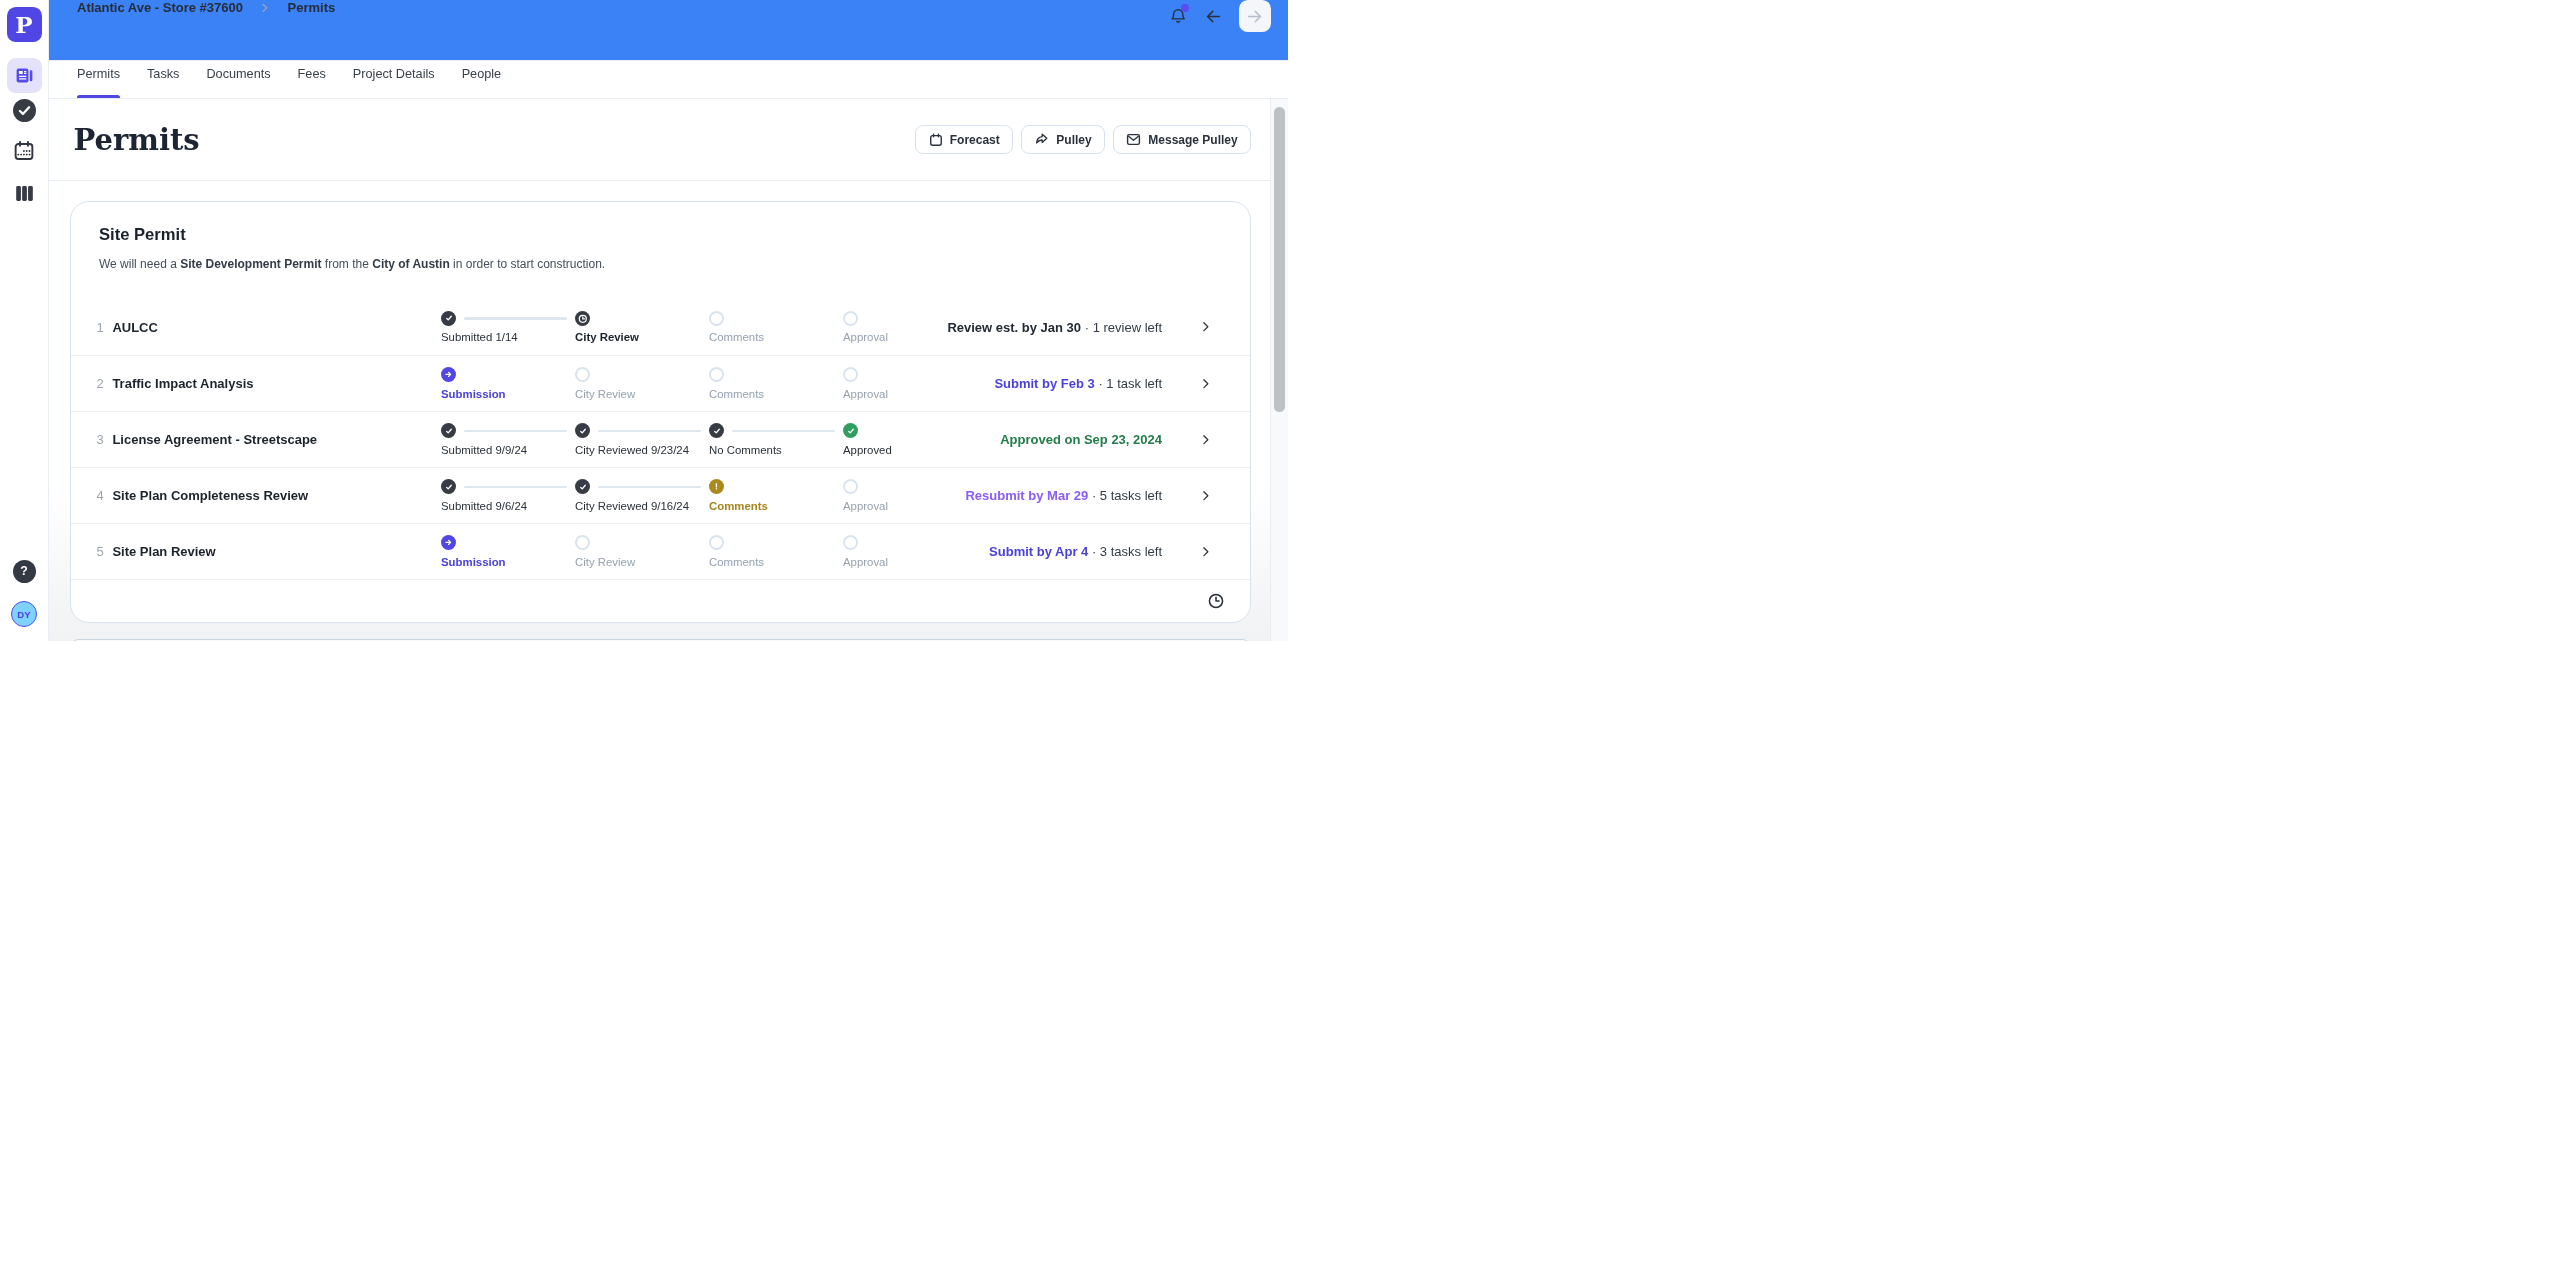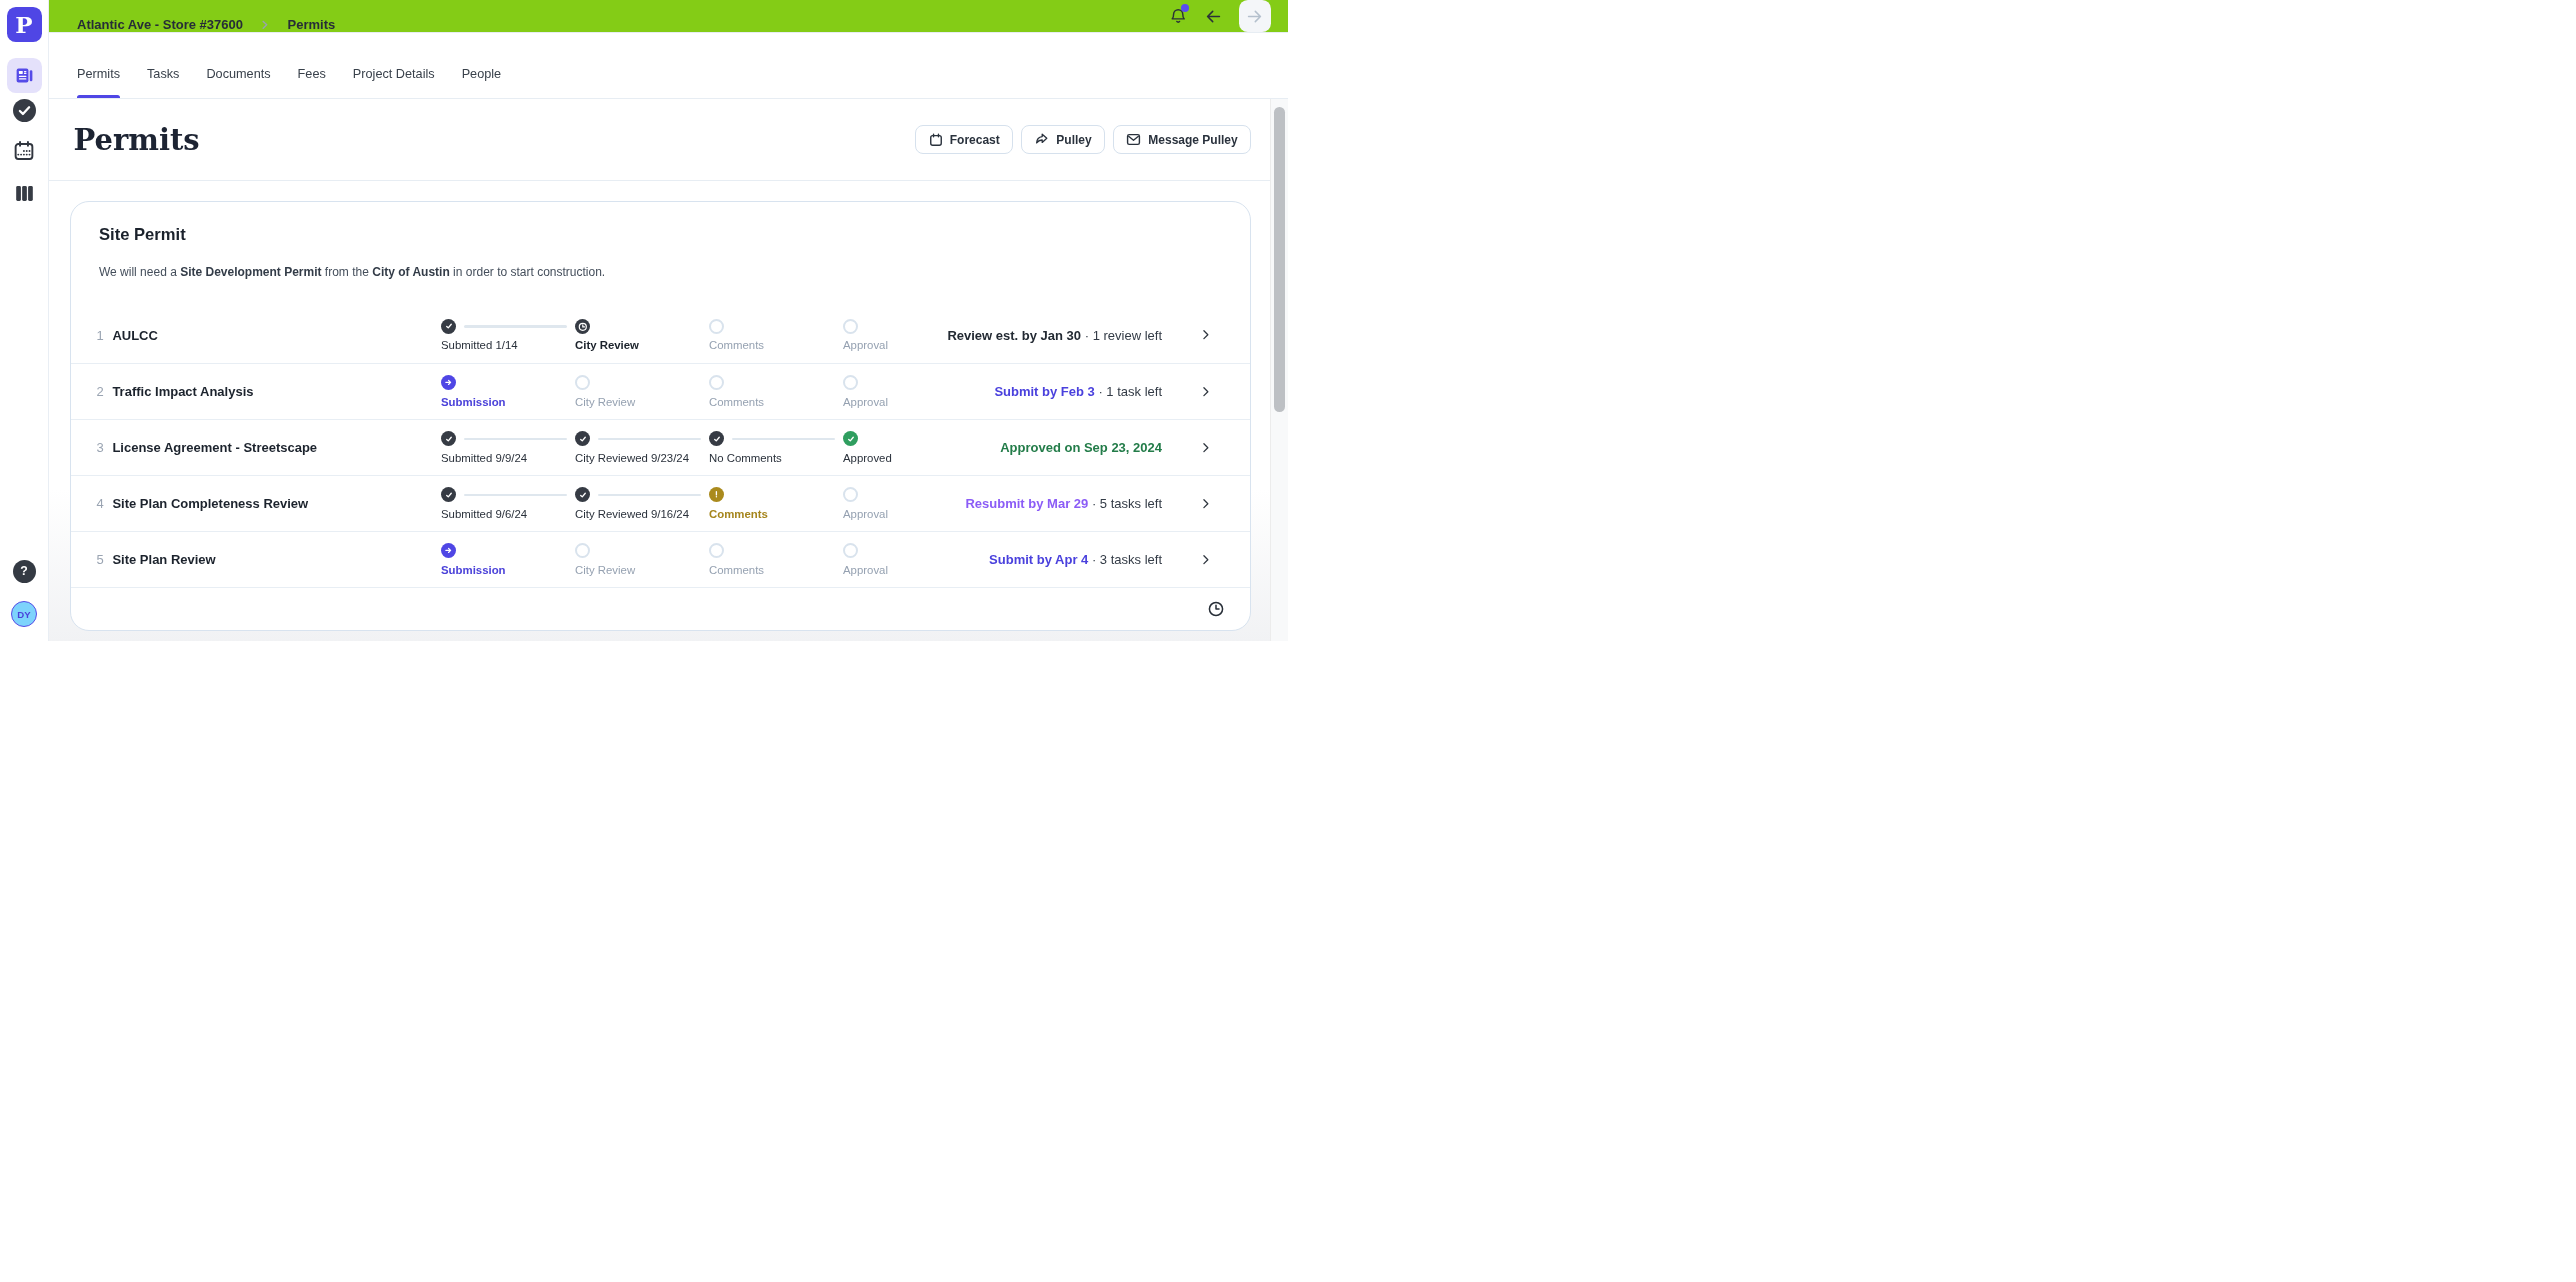--- a/index.html
+++ b/index.html
@@ -20,22 +20,22 @@
   .nav-cols { margin-top:21px; }
   .side-spacer { flex:1; }
   .help-btn { width:23px; height:23px; border-radius:50%; background:#343a43; color:#fff;
     font-size:12.3px; font-weight:700; display:flex; align-items:center; justify-content:center;
     margin-bottom:18.4px; cursor:pointer; }
   .avatar { width:26px; height:26px; border-radius:50%; border:1.8px solid #564ce6; background:#7dd3fc;
     color:#4a40d9; font-size:9.6px; font-weight:700; display:flex; align-items:center;
     justify-content:center; margin-bottom:14px; cursor:pointer; }
 
   
-  .header { position:absolute; left:49px; right:0; top:0; height:33px; background:#84cc16;
-    border-bottom:0.9px solid #e7edf3; display:flex; align-items:flex-end; z-index:5; }
+  .header { position:absolute; left:49px; right:0; top:0; height:61px; background:#3b82f6;
+    border-bottom:0.9px solid #e7edf3; display:flex; align-items:flex-start; z-index:5; }
   .breadcrumb { display:flex; align-items:center; gap:17.5px; margin-left:28px; }
   .crumb { font-size:13px; font-weight:700; color:#262d37; }
   .crumb.link { cursor:pointer; }
   .crumb-sep { color:#97a2b0; display:flex; }
   .header-right { margin-left:auto; margin-right:17.5px; display:flex; align-items:center; gap:16px; }
   .bell-wrap { position:relative; cursor:pointer; display:flex; }
   .bell-dot { position:absolute; right:-1.8px; top:-2.6px; width:8px; height:8px; border-radius:50%; background:#584df0; }
   .icon-btn { display:flex; align-items:center; justify-content:center; cursor:pointer; }
   .fwd-btn { width:32px; height:32px; border-radius:8.8px; background:#f4f6f9; }
 
@@ -53,21 +53,21 @@
     padding:0 37px 0 24.5px; border-bottom:0.9px solid #e7edf3; }
   .page-title { font-family:"DejaVu Serif", serif; font-weight:700; font-size:29px; color:#1d2433; }
   .actions { display:flex; gap:8px; }
   .btn { height:29px; display:flex; align-items:center; gap:7px; padding:0 12.3px; background:#fff;
     border:0.9px solid #d6e1ed; border-radius:8px; font-size:12px; font-weight:700; color:#2a323d; cursor:pointer; }
 
   
   .card { margin:20px 37px 0 21px; width:1181px; background:#fff; border:0.9px solid #d8e3ef; border-radius:19px; }
   .card-head { padding:23px 28px 0 28px; }
   .card-title { font-size:16.6px; font-weight:700; color:#1b222c; }
-  .card-desc { margin-top:20px; font-size:12px; color:#444e5b; }
+  .card-desc { margin-top:12px; font-size:12px; color:#444e5b; }
   .card-desc .b { font-weight:700; color:#333c48; }
   .rows { margin-top:28px; }
   .permit-row { height:56px; display:grid; grid-template-columns:370px 481px 1fr 88px;
     align-items:center; cursor:pointer; }
   .permit-row + .permit-row { border-top:0.9px solid #e8eef4; }
   .row-left { padding-left:25.4px; display:flex; align-items:baseline; }
   .row-num { width:16px; font-size:13px; color:#9aa4b2; }
   .row-name { font-size:13px; font-weight:700; color:#1c232d; }
   .steps { display:flex; align-items:flex-start; }
   .step { width:134px; position:relative; }

